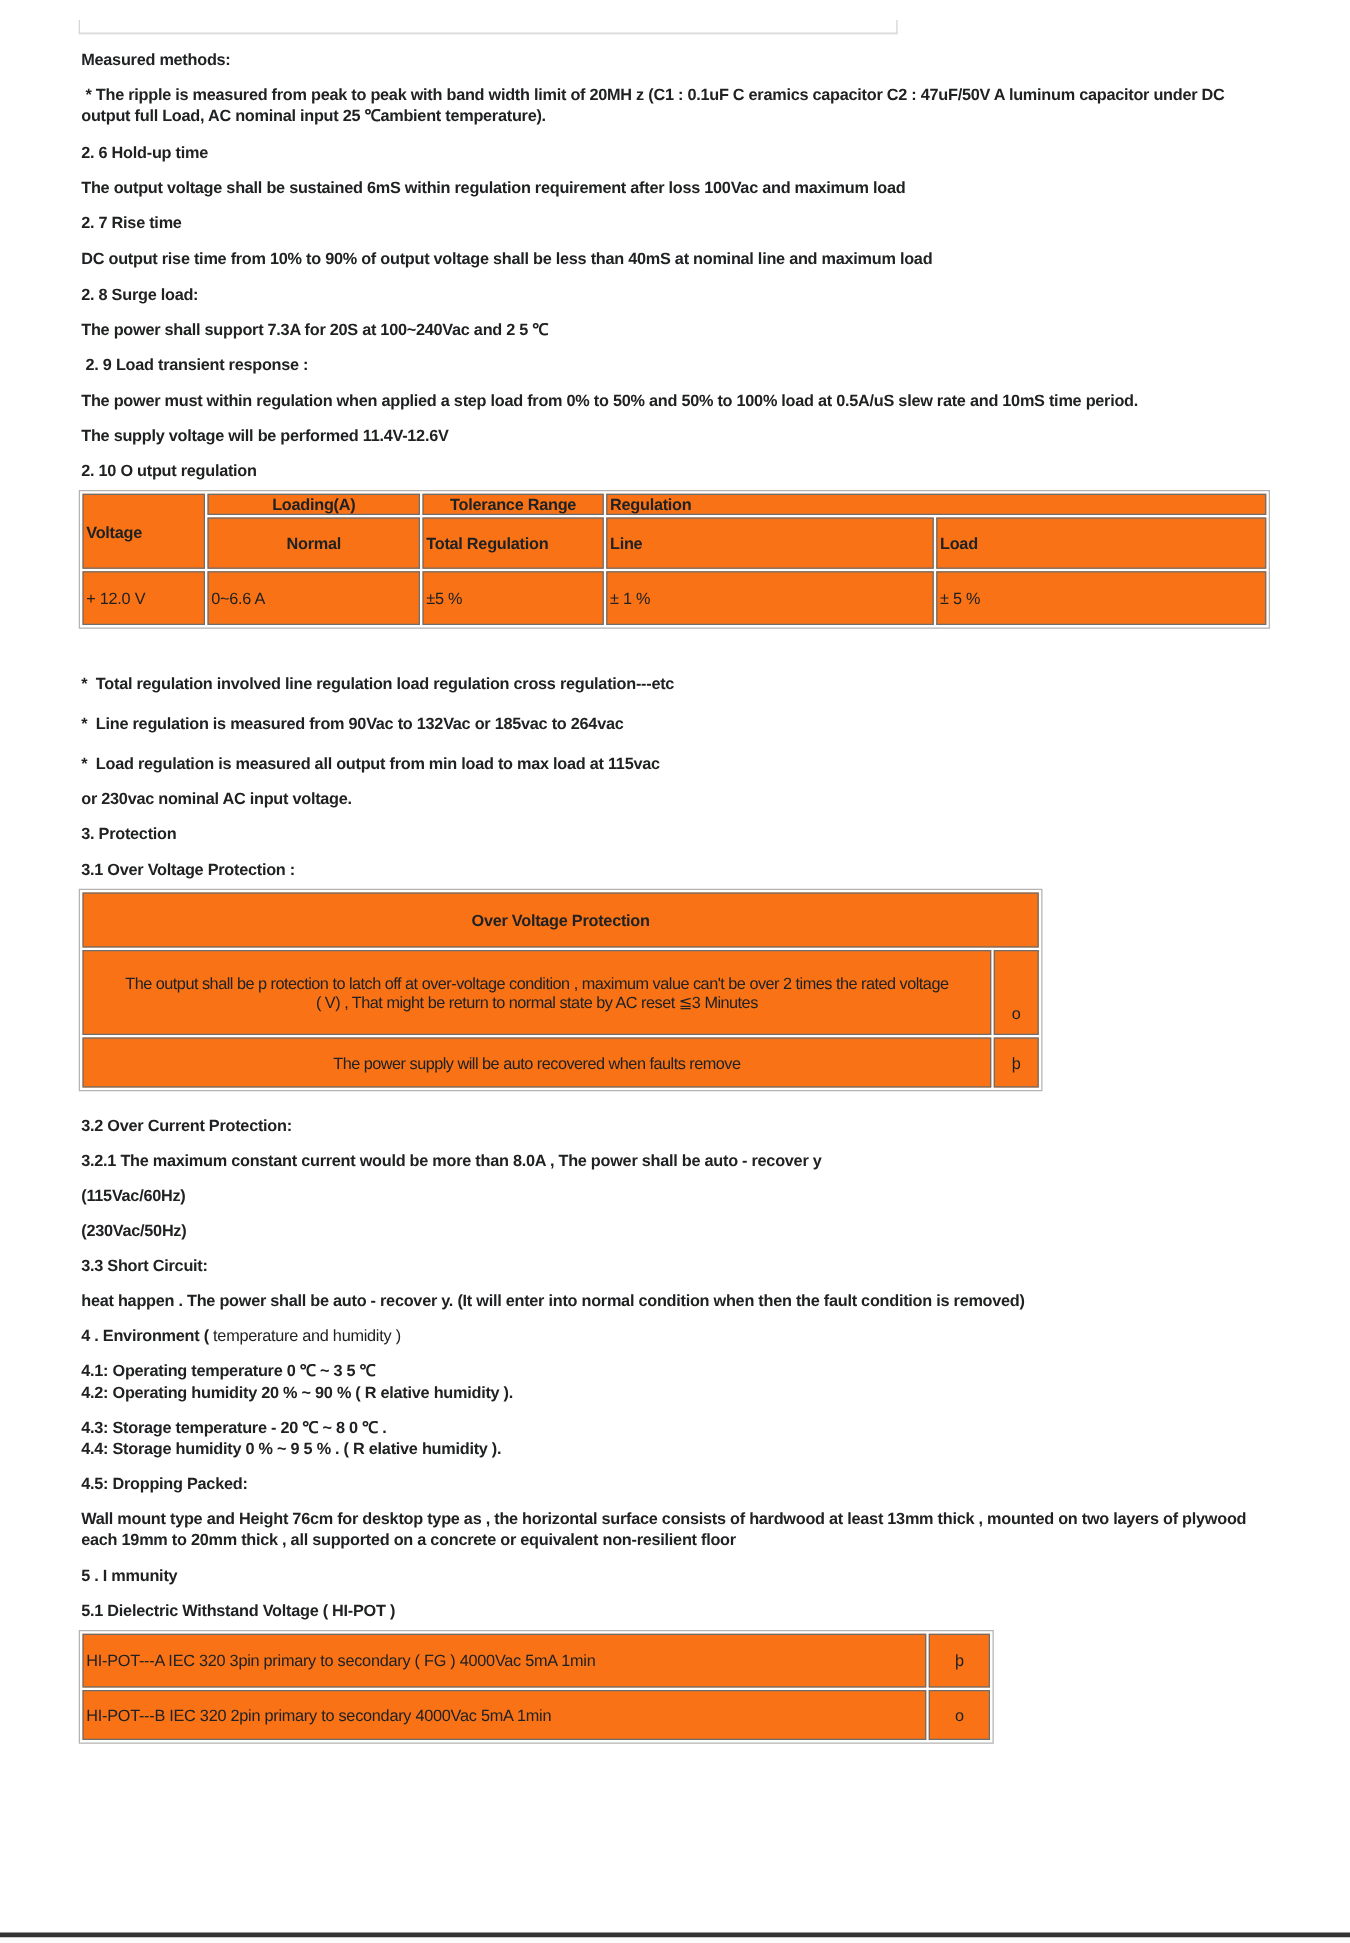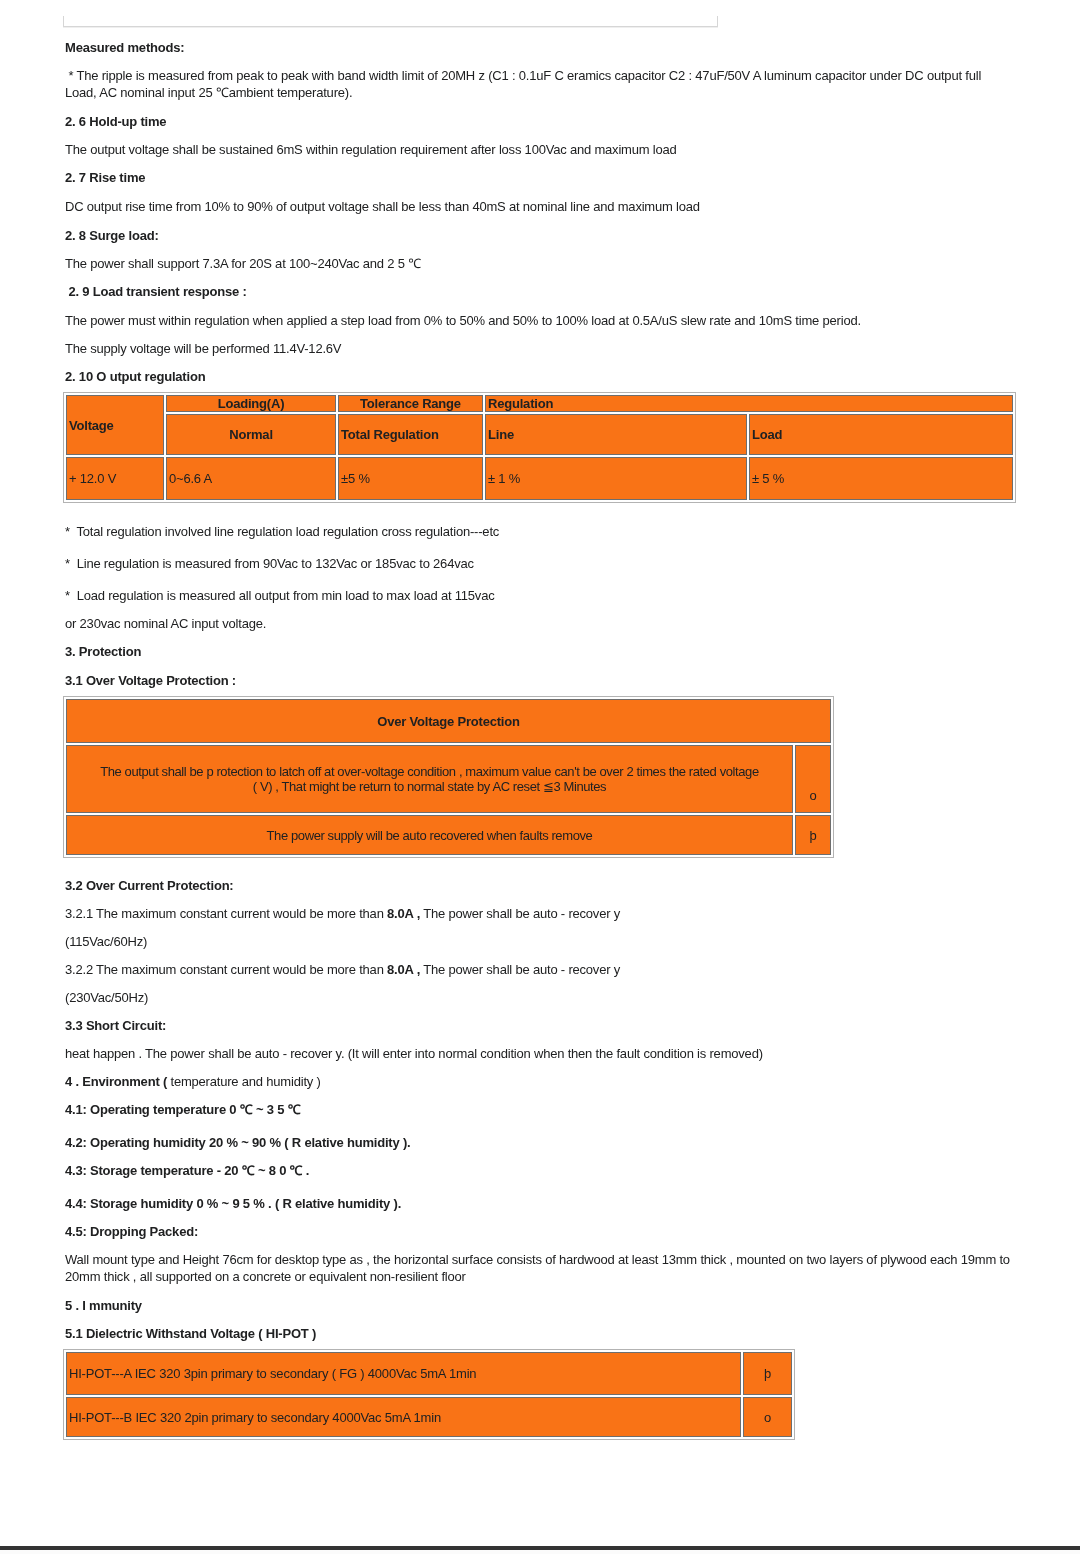--- a/index.html
+++ b/index.html
@@ -1,25 +1,25 @@
 <!DOCTYPE html>
 <html><head>
 <meta charset="utf-8">
 <style>
   html,body{margin:0;padding:0;}
   body{
     width:1080px;height:1554px;background:#ffffff;position:relative;overflow:hidden;
     font-family:"Liberation Sans",sans-serif;color:#202122;
   }
   .doc{position:absolute;top:0;left:0;width:1080px;box-sizing:border-box;padding:16px 64px 0 65px;}
-  .b{margin:0;font-size:13px;line-height:17px;letter-spacing:-0.2px;font-weight:normal;}
+  .b{margin:0;font-size:13px;line-height:17px;letter-spacing:-0.2px;font-weight:bold;}
   .h{font-weight:bold;}
   .reg{font-weight:normal;}
   .mt7{margin-top:7px}.mt11{margin-top:11px}.mt12{margin-top:12px}.mt15{margin-top:15px}
-  .mt16{margin-top:16px}.mt17{margin-top:17px}.mt19{margin-top:19px}.mt25{margin-top:20px}
+  .mt16{}.mt17{margin-top:17px}.mt19{margin-top:19px}.mt25{margin-top:35px}
   .sliver{height:10px;width:653px;margin-left:-2px;border:1px solid #d6d6d6;border-top:none;box-shadow:0 1px 0 #efefef;background:#fff;}
   table{border-collapse:separate;border-spacing:2px;border:1px solid #b3b3b3;table-layout:fixed;margin-left:-2px;background:#fff;}
   td{border:1px solid #6e6e6e;padding:0 2px;font-size:13px;vertical-align:middle;background:#f97316;overflow:hidden;letter-spacing:-0.2px;}
   .t1{width:953px}.t2{width:771px}.t3{width:732px}
   .tc{text-align:center}
   .hd{font-weight:bold}
   .ovptext{letter-spacing:-0.4px;}
   .low{vertical-align:bottom;padding-bottom:9px;}
   .bottom-dark{position:absolute;left:0;top:1546px;width:1080px;height:4px;background:#333333;}
   .bottom-rest{position:absolute;left:0;top:1550px;width:1080px;height:4px;background:#fbfbfb;}
@@ -105,21 +105,20 @@
     <tr>
       <td class="tc ovptext" style="height:38px">The power supply will be auto recovered when faults remove</td>
       <td class="tc">þ</td>
     </tr>
   </tbody>
     </table>
 
   <p class="b h mt19">3.2 Over Current Protection:</p>
   <p class="b mt11"><span>3.2.1 The maximum constant current would be more than </span><b>8.0A ,</b><span> The power shall be auto - recover y</span></p>
   <p class="b mt11">(115Vac/60Hz)</p>
-  <p class="b mt11"><span>3.2.2 The maximum constant current would be more than </span><b>8.0A ,</b><span> The power shall be auto - recover y</span></p>
   <p class="b mt11">(230Vac/50Hz)</p>
 
   <p class="b h mt11">3.3 Short Circuit:</p>
   <p class="b mt11">heat happen . The power shall be auto - recover y. (It will enter into normal condition when then the fault condition is removed)</p>
 
   <p class="b h mt11"><span>4 . Environment ( </span><span class="reg">temperature and humidity )</span></p>
   <p class="b h mt11">4.1: Operating temperature 0 ℃ ~ 3 5 ℃</p>
   <p class="b h mt16">4.2: Operating humidity 20 % ~ 90 % ( R elative humidity ).</p>
   <p class="b h mt11">4.3: Storage temperature - 20 ℃ ~ 8 0 ℃ .</p>
   <p class="b h mt16">4.4: Storage humidity 0 % ~ 9 5 % . ( R elative humidity ).</p>

